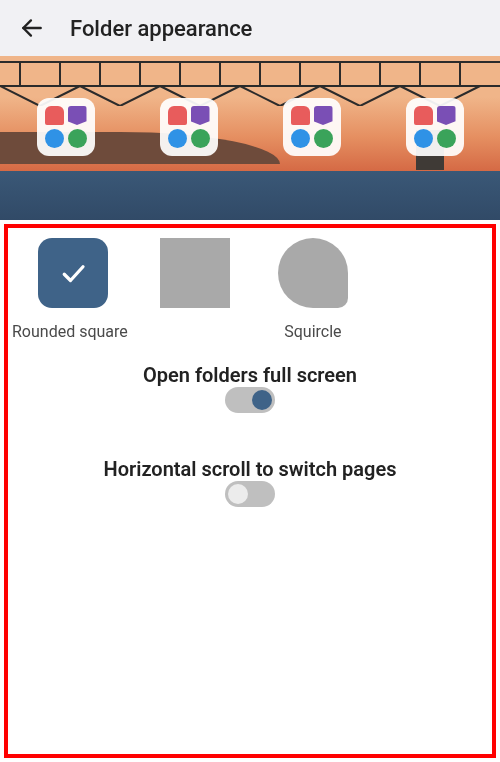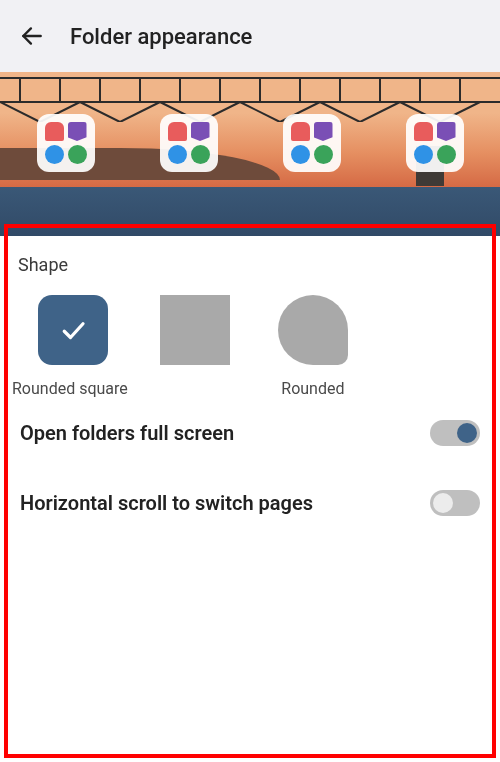--- a/index.html
+++ b/index.html
@@ -7,21 +7,21 @@
     width: 500px;
     height: 762px;
     font-family: -apple-system, BlinkMacSystemFont, "Segoe UI", Roboto, sans-serif;
     background: #fff;
     overflow: hidden;
     position: relative;
   }
 
   
   .header {
-    height: 72px;
+    height: 56px;
     background: #f1f1f4;
     display: flex;
     align-items: center;
     padding: 0 16px;
   }
   .back-btn {
     width: 32px; height: 32px;
     display: flex; align-items: center; justify-content: center;
     margin-right: 22px;
     cursor: pointer;
@@ -124,20 +124,21 @@
     white-space: nowrap;
     overflow: hidden;
   }
   .shape-item:first-child .shape-label { margin-left: -6px; }
 
   .toggle-row {
     display: flex;
     align-items: center;
     justify-content: space-between;
     padding: 22px 2px;
+    flex-direction: column;
   }
   .toggle-row:first-of-type { margin-top: 50px; }
   .toggle-label {
     font-size: 20px;
     font-weight: 600;
     color: #222;
   }
   .switch {
     width: 50px; height: 26px;
     background: #bfbfbf;
@@ -223,21 +224,20 @@
     <div class="folder-icon">
         <div class="mini red"></div>
         <div class="mini purple"></div>
         <div class="mini blue"></div>
         <div class="mini green"></div>
       </div>
   </div>
 </div>
 
 <div class="panel">
-  <div class="section-label">Shape</div>
 
   <div class="shape-grid">
     <div class="shape-item">
       <div class="shape-thumb shape-rounded-square selected">
         <span class="check">
           <svg width="30" height="30" viewBox="0 0 24 24" fill="none" stroke="#fff" stroke-width="2.6" stroke-linecap="round" stroke-linejoin="round">
               <polyline points="5 13 10 18 20 7"></polyline>
             </svg>
         </span>
       </div>
@@ -245,21 +245,21 @@
     </div>
 
     <div class="shape-item">
       <div class="shape-thumb shape-square"></div>
     </div>
 
 
 
     <div class="shape-item">
       <div class="shape-thumb shape-teardrop"></div>
-      <div class="shape-label">Rounded</div>
+      <div class="shape-label">Squircle</div>
     </div>
   </div>
 
   <div class="toggle-row">
     <div class="toggle-label">Open folders full screen</div>
     <div class="switch on">
         <div class="knob"></div>
       </div>
   </div>
 

